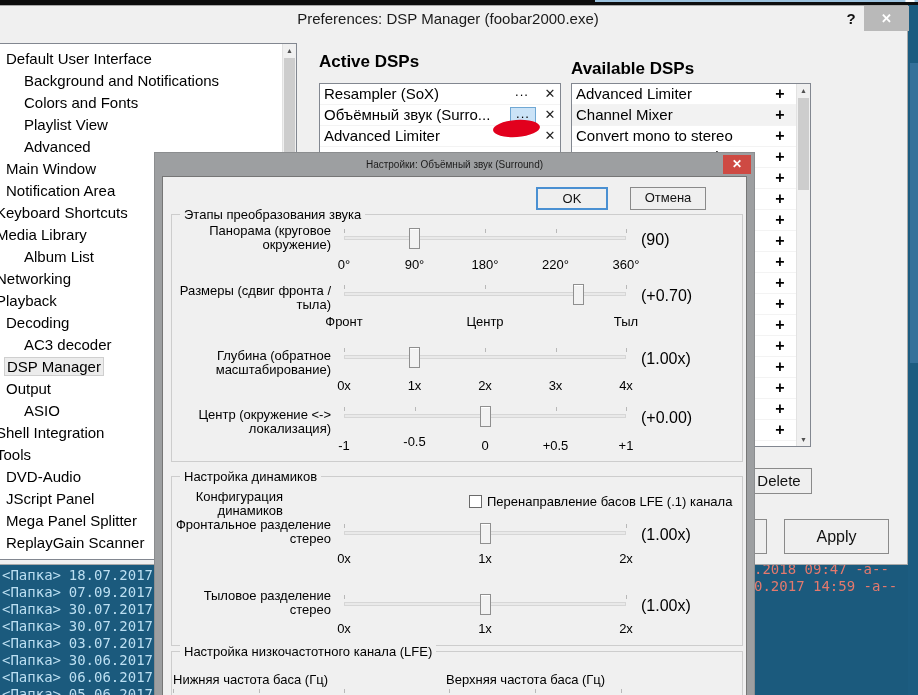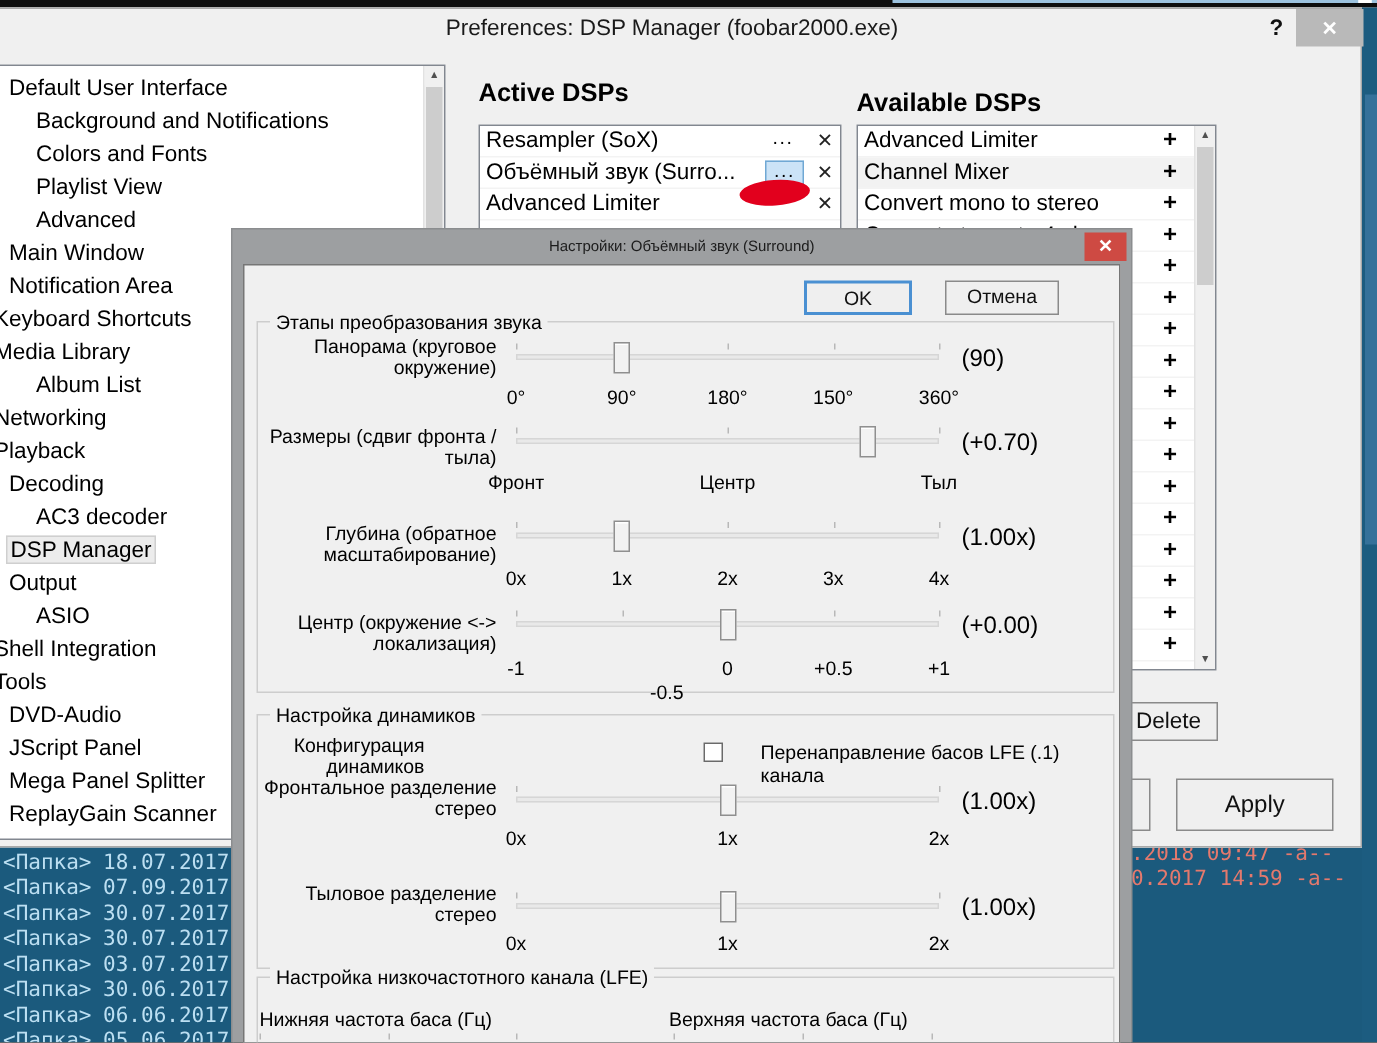--- a/index.html
+++ b/index.html
@@ -273,21 +273,21 @@
       </div>
       <div class="abs groupbox" style="left:8px;top:299px;width:570px;height:168px;">
         <div class="grouplbl">Настройка динамиков</div>
       </div>
       <div class="abs groupbox" style="left:8px;top:474px;width:570px;height:240px;">
         <div class="grouplbl">Настройка низкочастотного канала (LFE)</div>
       </div>
 
       <div class="abs small" style="left:8px;top:313px;width:100px;text-align:right;line-height:14px;padding-left:12px;">Конфигурация динамиков</div>
       <div class="checkbox" style="left:306px;top:318px;"></div>
-      <div class="abs small" style="left:324px;top:317px;margin-left:20px;">Перенаправление басов LFE (.1) канала</div>
+      <div class="abs small" style="left:324px;top:317px;">Перенаправление басов LFE (.1) канала</div>
 
       <div class="abs small" style="left:10px;top:495px;">Нижняя частота баса (Гц)</div>
       <div class="abs small" style="left:283px;top:495px;">Верхняя частота баса (Гц)</div>
       <div id="g3-ticks">
           <div class="sl-tickmark" style="left: 10px; top: 512px;"></div>
           <div class="sl-tickmark" style="left: 96px; top: 512px;"></div>
           <div class="sl-tickmark" style="left: 181px; top: 512px;"></div>
           <div class="sl-tickmark" style="left: 286px; top: 512px;"></div>
           <div class="sl-tickmark" style="left: 372px; top: 512px;"></div>
           <div class="sl-tickmark" style="left: 458px; top: 512px;"></div>
@@ -296,21 +296,21 @@
       <div id="sliders">
           <div class="sl-label" style="top: 47px;">Панорама (круговое окружение)</div>
           <div class="sl-track" style="top: 59px;"></div>
           <div class="sl-tickmark" style="left: 181px; top: 52px;"></div>
           <div class="sl-ticklbl" style="left: 181px; top: 80px;">0°</div>
           <div class="sl-tickmark" style="left: 251.5px; top: 52px;"></div>
           <div class="sl-ticklbl" style="left: 251.5px; top: 80px;">90°</div>
           <div class="sl-tickmark" style="left: 322px; top: 52px;"></div>
           <div class="sl-ticklbl" style="left: 322px; top: 80px;">180°</div>
           <div class="sl-tickmark" style="left: 392.5px; top: 52px;"></div>
-          <div class="sl-ticklbl" style="left: 392.5px; top: 80px;">150°</div>
+          <div class="sl-ticklbl" style="left: 392.5px; top: 80px;">220°</div>
           <div class="sl-tickmark" style="left: 463px; top: 52px;"></div>
           <div class="sl-ticklbl" style="left: 463px; top: 80px;">360°</div>
           <div class="sl-thumb" style="left: 246px; top: 50.5px;"></div>
           <div class="sl-value" style="top: 54px;">(90)</div>
           <div class="sl-label" style="top: 107px;">Размеры (сдвиг фронта / тыла)</div>
           <div class="sl-track" style="top: 115px;"></div>
           <div class="sl-tickmark" style="left: 181px; top: 108px;"></div>
           <div class="sl-ticklbl" style="left: 181px; top: 137px;">Фронт</div>
           <div class="sl-tickmark" style="left: 322px; top: 108px;"></div>
           <div class="sl-ticklbl" style="left: 322px; top: 137px;">Центр</div>
@@ -330,21 +330,21 @@
           <div class="sl-ticklbl" style="left: 392.5px; top: 201px;">3x</div>
           <div class="sl-tickmark" style="left: 463px; top: 171px;"></div>
           <div class="sl-ticklbl" style="left: 463px; top: 201px;">4x</div>
           <div class="sl-thumb" style="left: 246px; top: 169.5px;"></div>
           <div class="sl-value" style="top: 173px;">(1.00x)</div>
           <div class="sl-label" style="top: 231px;">Центр (окружение &lt;-&gt; локализация)</div>
           <div class="sl-track" style="top: 237px;"></div>
           <div class="sl-tickmark" style="left: 181px; top: 230px;"></div>
           <div class="sl-ticklbl" style="left: 181px; top: 261px;">-1</div>
           <div class="sl-tickmark" style="left: 251.5px; top: 230px;"></div>
-          <div class="sl-ticklbl" style="left: 251.5px; top: 277px; margin-left: 30px;">-0.5</div>
+          <div class="sl-ticklbl" style="left: 251.5px; top: 257px;">-0.5</div>
           <div class="sl-tickmark" style="left: 322px; top: 230px;"></div>
           <div class="sl-ticklbl" style="left: 322px; top: 261px;">0</div>
           <div class="sl-tickmark" style="left: 392.5px; top: 230px;"></div>
           <div class="sl-ticklbl" style="left: 392.5px; top: 261px;">+0.5</div>
           <div class="sl-tickmark" style="left: 463px; top: 230px;"></div>
           <div class="sl-ticklbl" style="left: 463px; top: 261px;">+1</div>
           <div class="sl-thumb" style="left: 316.5px; top: 228.5px;"></div>
           <div class="sl-value" style="top: 232px;">(+0.00)</div>
           <div class="sl-label" style="top: 341px;">Фронтальное разделение стерео</div>
           <div class="sl-track" style="top: 354px;"></div>

